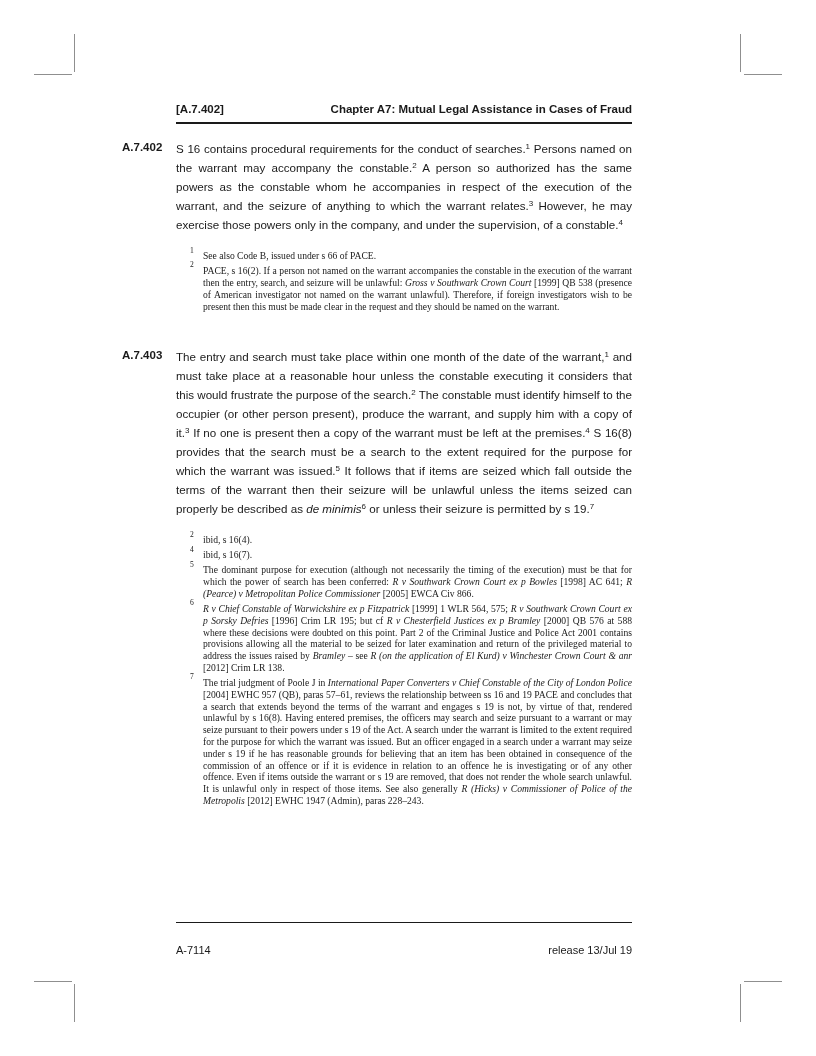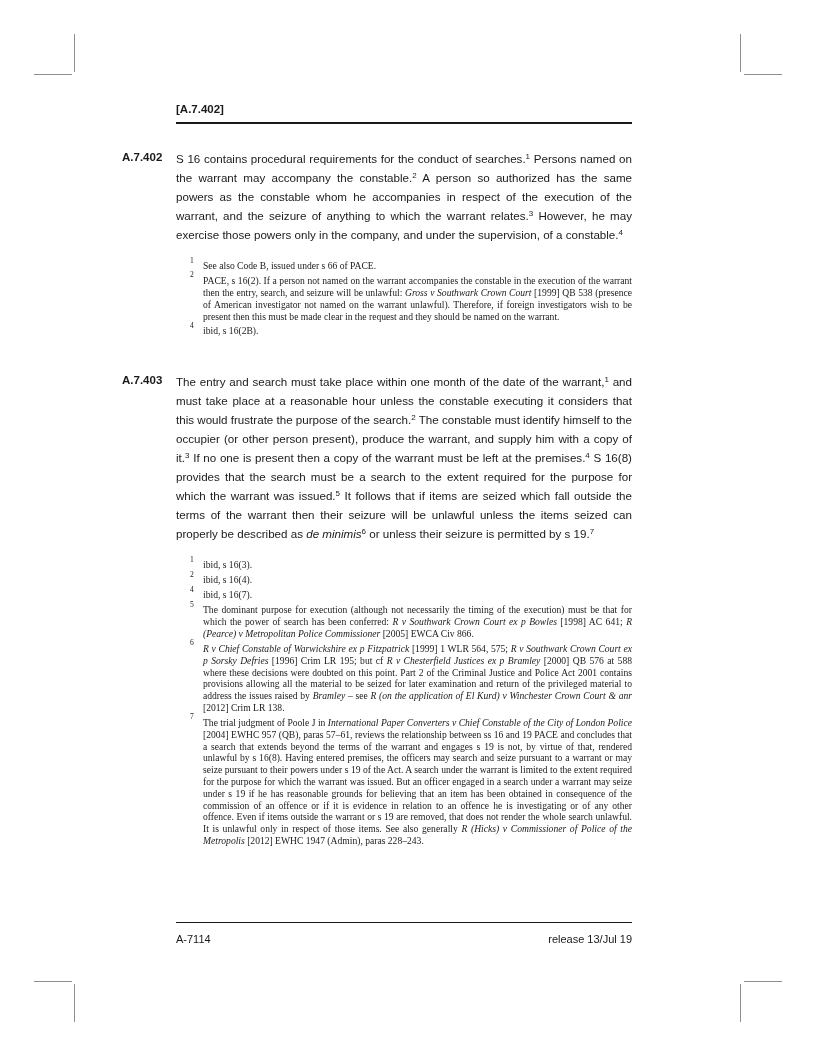--- a/index.html
+++ b/index.html
@@ -24,21 +24,21 @@
     display: flex;
     justify-content: space-between;
     align-items: flex-end;
     font-family: "Liberation Sans", sans-serif;
     font-weight: bold;
     font-size: 11.5px;
     border-bottom: 2px solid #1a1a1a;
     padding-bottom: 7px;
   }
 
-  .section { position: relative; margin-top: 25px; }
+  .section { position: relative; margin-top: 15px; }
   .section + .section { margin-top: 35px; }
 
   .pnum {
     position: absolute;
     left: -54px;
     top: 2px;
     font-family: "Liberation Sans", sans-serif;
     font-weight: bold;
     font-size: 11.5px;
     white-space: nowrap;
@@ -78,21 +78,21 @@
     top: -2.5px;
   }
   .fn-text i { font-style: italic; }
 
   .page-foot {
     position: absolute;
     left: 176px;
     top: 922px;
     width: 456px;
     border-top: 1px solid #1a1a1a;
-    padding-top: 10px;
+    padding-top: 21px;
     display: flex;
     justify-content: space-between;
     font-family: "Liberation Sans", sans-serif;
     font-size: 11px;
   }
 </style>
 </head>
 <body>
 
 <div class="crop" style="left:74px;top:34px;width:1px;height:38px"></div>
@@ -101,37 +101,36 @@
 <div class="crop" style="left:744px;top:74px;width:38px;height:1px"></div>
 <div class="crop" style="left:74px;top:984px;width:1px;height:38px"></div>
 <div class="crop" style="left:34px;top:981px;width:38px;height:1px"></div>
 <div class="crop" style="left:740px;top:984px;width:1px;height:38px"></div>
 <div class="crop" style="left:744px;top:981px;width:38px;height:1px"></div>
 
 <div class="col">
 
   <header class="running-head">
     <span>[A.7.402]</span>
+    <span>Chapter A7: Mutual Legal Assistance in Cases of Fraud</span>
   </header>
 
   <section class="section">
     <span class="pnum">A.7.402</span>
     <p class="body-text"><span>S 16 contains procedural requirements for the conduct of searches.</span><sup>1</sup><span> Persons named on the warrant may accompany the constable.</span><sup>2</sup><span> A person so authorized has the same powers as the constable whom he accompanies in respect of the execution of the warrant, and the seizure of anything to which the warrant relates.</span><sup>3</sup><span> However, he may exercise those powers only in the company, and under the supervision, of a constable.</span><sup>4</sup></p>
     <ol class="footnotes">
       <li><sup class="fn-num">1</sup><span class="fn-text"><span>See also Code B, issued under s 66 of PACE.</span></span></li>
       <li><sup class="fn-num">2</sup><span class="fn-text"><span>PACE, s 16(2). If a person not named on the warrant accompanies the constable in the execution of the warrant then the entry, search, and seizure will be unlawful: </span><i>Gross v Southwark Crown Court</i><span> [1999] QB 538 (presence of American investigator not named on the warrant unlawful). Therefore, if foreign investigators wish to be present then this must be made clear in the request and they should be named on the warrant.</span></span></li>
-      <li><sup class="fn-num">4</sup><span class="fn-text"><span>ibid, s 16(2B).</span></span></li>
     </ol>
   </section>
 
   <section class="section">
     <span class="pnum">A.7.403</span>
     <p class="body-text"><span>The entry and search must take place within one month of the date of the warrant,</span><sup>1</sup><span> and must take place at a reasonable hour unless the constable executing it considers that this would frustrate the purpose of the search.</span><sup>2</sup><span> The constable must identify himself to the occupier (or other person present), produce the warrant, and supply him with a copy of it.</span><sup>3</sup><span> If no one is present then a copy of the warrant must be left at the premises.</span><sup>4</sup><span> S 16(8) provides that the search must be a search to the extent required for the purpose for which the warrant was issued.</span><sup>5</sup><span> It follows that if items are seized which fall outside the terms of the warrant then their seizure will be unlawful unless the items seized can properly be described as </span><i>de minimis</i><sup>6</sup><span> or unless their seizure is permitted by s 19.</span><sup>7</sup></p>
     <ol class="footnotes">
-      <li><sup class="fn-num">1</sup><span class="fn-text"><span>ibid, s 16(3).</span></span></li>
       <li><sup class="fn-num">2</sup><span class="fn-text"><span>ibid, s 16(4).</span></span></li>
       <li><sup class="fn-num">4</sup><span class="fn-text"><span>ibid, s 16(7).</span></span></li>
       <li><sup class="fn-num">5</sup><span class="fn-text"><span>The dominant purpose for execution (although not necessarily the timing of the execution) must be that for which the power of search has been conferred: </span><i>R v Southwark Crown Court ex p Bowles</i><span> [1998] AC 641; </span><i>R (Pearce) v Metropolitan Police Commissioner</i><span> [2005] EWCA Civ 866.</span></span></li>
       <li><sup class="fn-num">6</sup><span class="fn-text"><i>R v Chief Constable of Warwickshire ex p Fitzpatrick</i><span> [1999] 1 WLR 564, 575; </span><i>R v Southwark Crown Court ex p Sorsky Defries</i><span> [1996] Crim LR 195; but cf </span><i>R v Chesterfield Justices ex p Bramley</i><span> [2000] QB 576 at 588 where these decisions were doubted on this point. Part 2 of the Criminal Justice and Police Act 2001 contains provisions allowing all the material to be seized for later examination and return of the privileged material to address the issues raised by </span><i>Bramley</i><span> – see </span><i>R (on the application of El Kurd) v Winchester Crown Court &amp; anr</i><span> [2012] Crim LR 138.</span></span></li>
       <li><sup class="fn-num">7</sup><span class="fn-text"><span>The trial judgment of Poole J in </span><i>International Paper Converters v Chief Constable of the City of London Police</i><span> [2004] EWHC 957 (QB), paras 57–61, reviews the relationship between ss 16 and 19 PACE and concludes that a search that extends beyond the terms of the warrant and engages s 19 is not, by virtue of that, rendered unlawful by s 16(8). Having entered premises, the officers may search and seize pursuant to a warrant or may seize pursuant to their powers under s 19 of the Act. A search under the warrant is limited to the extent required for the purpose for which the warrant was issued. But an officer engaged in a search under a warrant may seize under s 19 if he has reasonable grounds for believing that an item has been obtained in consequence of the commission of an offence or if it is evidence in relation to an offence he is investigating or of any other offence. Even if items outside the warrant or s 19 are removed, that does not render the whole search unlawful. It is unlawful only in respect of those items. See also generally </span><i>R (Hicks) v Commissioner of Police of the Metropolis</i><span> [2012] EWHC 1947 (Admin), paras 228–243.</span></span></li>
     </ol>
   </section>
 
 </div>
 

